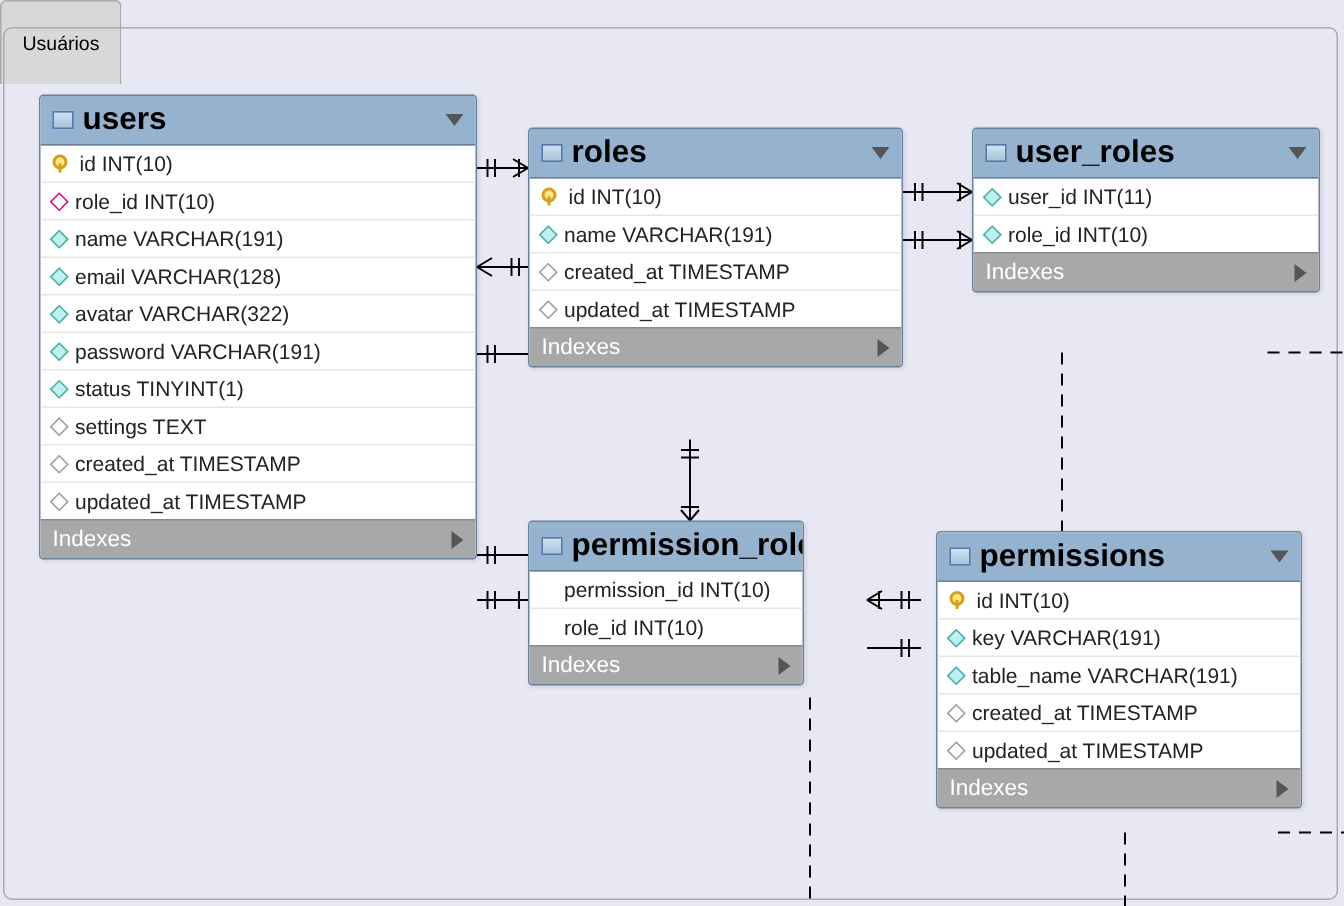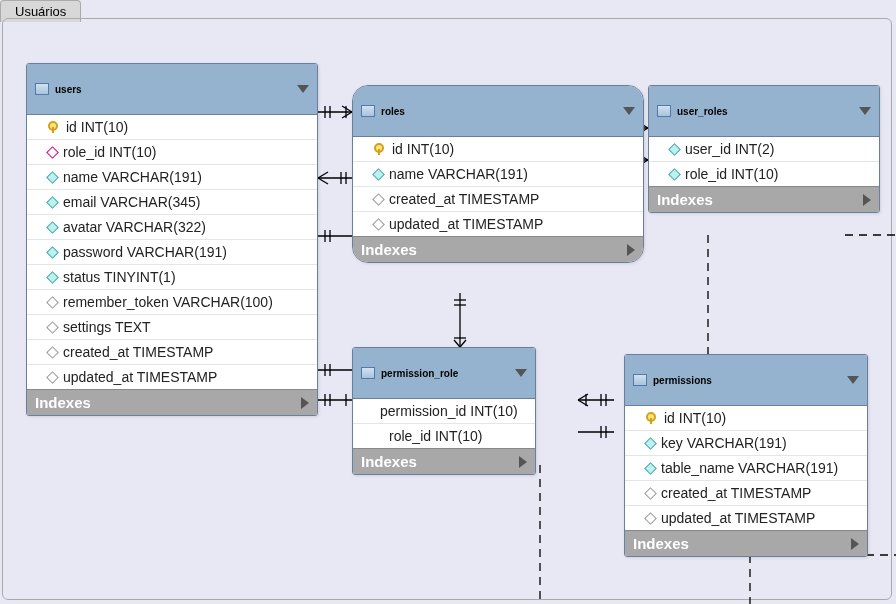--- a/index.html
+++ b/index.html
@@ -12,21 +12,21 @@
     height: 604px;
     position: relative;
     overflow: hidden;
   }
   .tab {
     position: absolute;
     top: 0; left: 0;
     background: #d8d8d8;
     border: 1px solid #aaa;
     border-bottom: none;
-    padding: 3px 14px;
+    padding: 20px 14px;
     font-size: 13px;
     border-radius: 4px 4px 0 0;
   }
   .group-frame {
     position: absolute;
     top: 18px; left: 2px;
     width: 890px; height: 582px;
     border: 1px solid #aaa;
     border-radius: 6px;
     background: transparent;
@@ -41,47 +41,47 @@
     position: absolute;
     background: #fff;
     border: 1px solid #6a7f9a;
     border-radius: 3px;
     box-shadow: 1px 1px 3px rgba(0,0,0,0.1);
     overflow: hidden;
   }
   .table-header {
     background: #95b3ce;
     border-bottom: 1px solid #6a7f9a;
-    padding: 19px 8px;
+    padding: 4px 8px;
     display: flex;
     align-items: center;
     gap: 6px;
     font-weight: bold;
-    font-size: 10px;
+    font-size: 21px;
     color: #000;
   }
   .table-icon {
     width: 14px; height: 12px;
     border: 1px solid #5577aa;
     background: linear-gradient(#cfe2f0, #a8c4dd);
     display: inline-block;
     flex-shrink: 0;
   }
   .table-header .tri {
     margin-left: auto;
     width: 0; height: 0;
     border-left: 6px solid transparent;
     border-right: 6px solid transparent;
     border-top: 8px solid #555;
   }
   .col {
     display: flex;
     align-items: center;
     gap: 6px;
-    padding: 4px 21px;
+    padding: 4px 8px;
     border-bottom: 1px solid #e5e5e5;
     font-size: 14px;
     color: #222;
     white-space: nowrap;
   }
   .col:last-of-type { border-bottom: none; }
   .diamond {
     width: 9px; height: 9px;
     transform: rotate(45deg);
     flex-shrink: 0;
@@ -108,21 +108,21 @@
   .key-icon::after {
     content: "";
     position: absolute;
     width: 2px; height: 6px;
     background: #d4a017;
     top: 6px; left: 4px;
   }
   .indexes-footer {
     background: #a8a8a8;
     color: #fff;
-    font-weight: bold;
+    font-weight: normal;
     padding: 4px 8px;
     display: flex;
     align-items: center;
     font-size: 15px;
     border-top: 1px solid #888;
   }
   .indexes-footer .tri-r {
     margin-left: auto;
     width: 0; height: 0;
     border-top: 6px solid transparent;
@@ -221,58 +221,54 @@
       <div class="col">
         <span class="diamond pink"></span>
         <span>role_id INT(10)</span>
       </div>
       <div class="col">
         <span class="diamond"></span>
         <span>name VARCHAR(191)</span>
       </div>
       <div class="col">
         <span class="diamond"></span>
-        <span>email VARCHAR(345)</span>
+        <span>email VARCHAR(128)</span>
       </div>
       <div class="col">
         <span class="diamond"></span>
         <span>avatar VARCHAR(322)</span>
       </div>
       <div class="col">
         <span class="diamond"></span>
         <span>password VARCHAR(191)</span>
       </div>
       <div class="col">
         <span class="diamond"></span>
         <span>status TINYINT(1)</span>
       </div>
       <div class="col">
         <span class="diamond empty"></span>
-        <span>remember_token VARCHAR(100)</span>
-      </div>
-      <div class="col">
-        <span class="diamond empty"></span>
         <span>settings TEXT</span>
       </div>
       <div class="col">
         <span class="diamond empty"></span>
         <span>created_at TIMESTAMP</span>
       </div>
       <div class="col">
         <span class="diamond empty"></span>
         <span>updated_at TIMESTAMP</span>
       </div>
     </div>
   <div class="indexes-footer">
     <span>Indexes</span>
     <span class="tri-r"></span>
   </div>
 </div>
 
-<div class="table" style="left:352px; top:85px; width:292px;border-radius:16px;">
+<div class="table" style="left:352px; top:85px; width:250px;">
   <div class="table-header">
     <span class="table-icon"></span>
     <span>roles</span>
     <span class="tri"></span>
   </div>
   <div>
       <div class="col">
         <span class="key-icon"></span>
         <span>id INT(10)</span>
       </div>
@@ -297,21 +293,21 @@
 
 <div class="table" style="left:648px; top:85px; width:232px;">
   <div class="table-header">
     <span class="table-icon"></span>
     <span>user_roles</span>
     <span class="tri"></span>
   </div>
   <div>
       <div class="col">
         <span class="diamond"></span>
-        <span>user_id INT(2)</span>
+        <span>user_id INT(11)</span>
       </div>
       <div class="col">
         <span class="diamond"></span>
         <span>role_id INT(10)</span>
       </div>
     </div>
   <div class="indexes-footer">
     <span>Indexes</span>
     <span class="tri-r"></span>
   </div>

